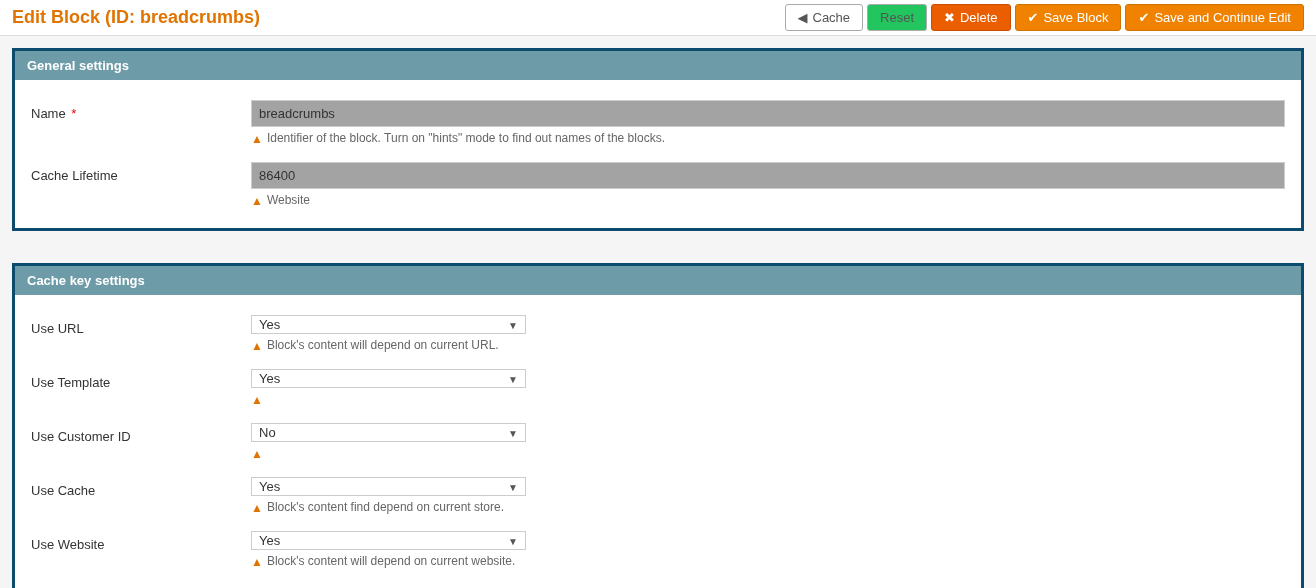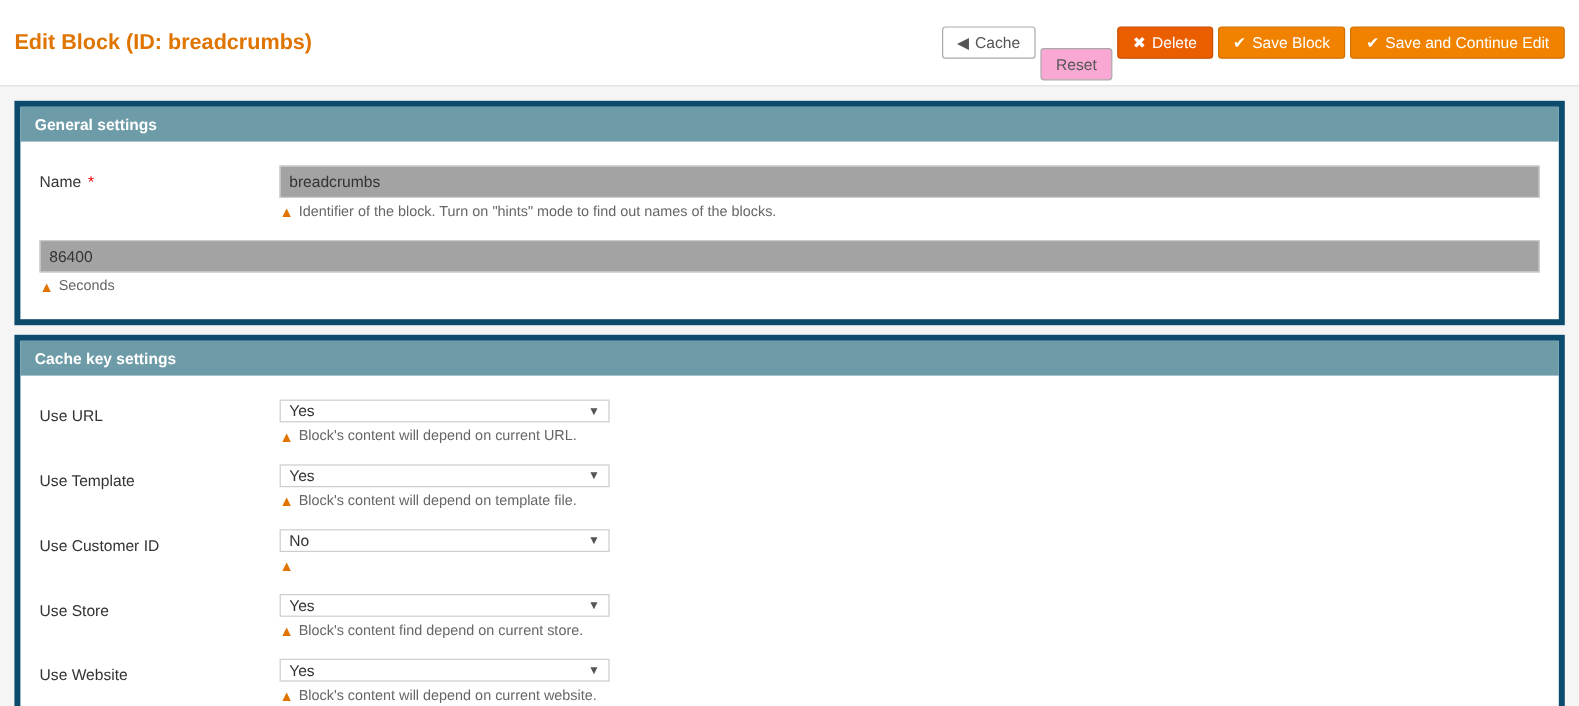--- a/index.html
+++ b/index.html
@@ -37,24 +37,23 @@
       text-decoration: none;
       color: #333;
       background: #f5f5f5;
     }
     .btn-back {
       background: #fff;
       border: 1px solid #aaa;
       color: #555;
     }
     .btn-reset {
-      background: #f9a8d4;
+      background: #22c55e;
       border: 1px solid #aaa;
       color: #555;
-      margin-top: 36px;
     }
     .btn-delete {
       background: #eb5e00;
       border: 1px solid #c94e00;
       color: #fff;
       border-radius: 3px;
     }
     .btn-save {
       background: #f08200;
       border: 1px solid #d07200;
@@ -69,39 +68,40 @@
     }
 
     
     .main-content {
       padding: 12px;
     }
 
     
     .section {
       background: #fff;
-      border: 5px solid #0c4a6e;
-      margin-bottom: 8px;
+      border: 3px solid #0c4a6e;
+      margin-bottom: 32px;
     }
     .section-header {
       background: #6e9ba8;
       color: #fff;
       padding: 7px 12px;
       font-size: 13px;
       font-weight: bold;
     }
     .section-body {
       padding: 12px 16px;
     }
 
     
     .form-row {
       display: flex;
       align-items: flex-start;
       padding: 8px 0;
+      gap: 20px;
     }
     .form-label {
       width: 200px;
       min-width: 200px;
       padding-top: 6px;
       font-size: 13px;
       color: #333;
     }
     .required-mark {
       color: #e00;
@@ -203,25 +203,28 @@
         <div class="form-field">
           <input type="text" class="form-input" value="breadcrumbs" style="">
           <div class="hint">
             <span class="hint-icon">▲</span>
             <span>Identifier of the block. Turn on "hints" mode to find out names of the blocks.</span>
           </div>
         </div>
       </div>
 
       <div class="form-row">
+        <div class="form-label">
+          <span>Cache Lifetime</span>
+        </div>
         <div class="form-field">
           <input type="text" class="form-input" value="86400" style="">
           <div class="hint">
             <span class="hint-icon">▲</span>
-            <span>Seconds</span>
+            <span>Website</span>
           </div>
         </div>
       </div>
 
     </div>
   </div>
 
   <div class="section">
     <div class="section-header">
       <span>Cache key settings</span>
@@ -252,21 +255,20 @@
         </div>
         <div class="form-field">
           <div class="select-wrapper">
             <select class="form-select">
               <option>Yes</option>
               <option>No</option>
             </select>
           </div>
           <div class="hint">
             <span class="hint-icon">▲</span>
-            <span>Block's content will depend on template file.</span>
           </div>
         </div>
       </div>
 
       <div class="form-row">
         <div class="form-label">
           <span>Use Customer ID</span>
         </div>
         <div class="form-field">
           <div class="select-wrapper">
@@ -276,21 +278,21 @@
             </select>
           </div>
           <div class="hint">
             <span class="hint-icon">▲</span>
           </div>
         </div>
       </div>
 
       <div class="form-row">
         <div class="form-label">
-          <span>Use Store</span>
+          <span>Use Cache</span>
         </div>
         <div class="form-field">
           <div class="select-wrapper">
             <select class="form-select">
               <option>Yes</option>
               <option>No</option>
             </select>
           </div>
           <div class="hint">
             <span class="hint-icon">▲</span>

